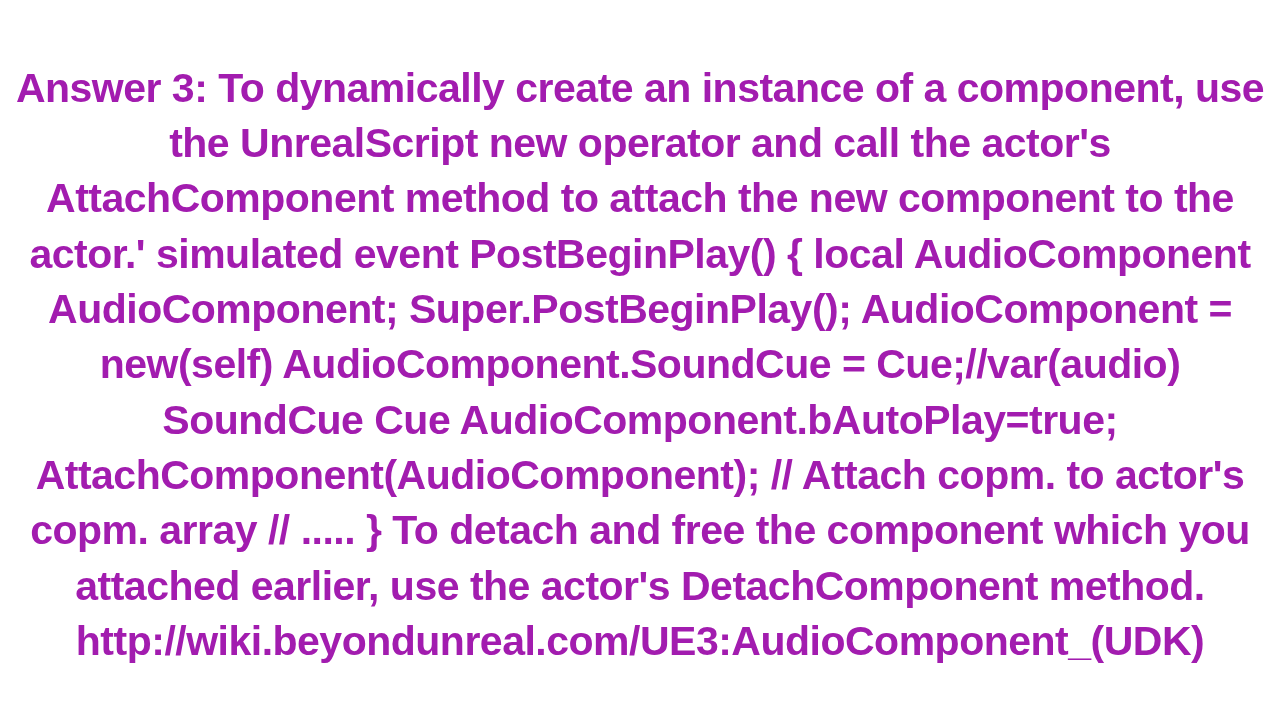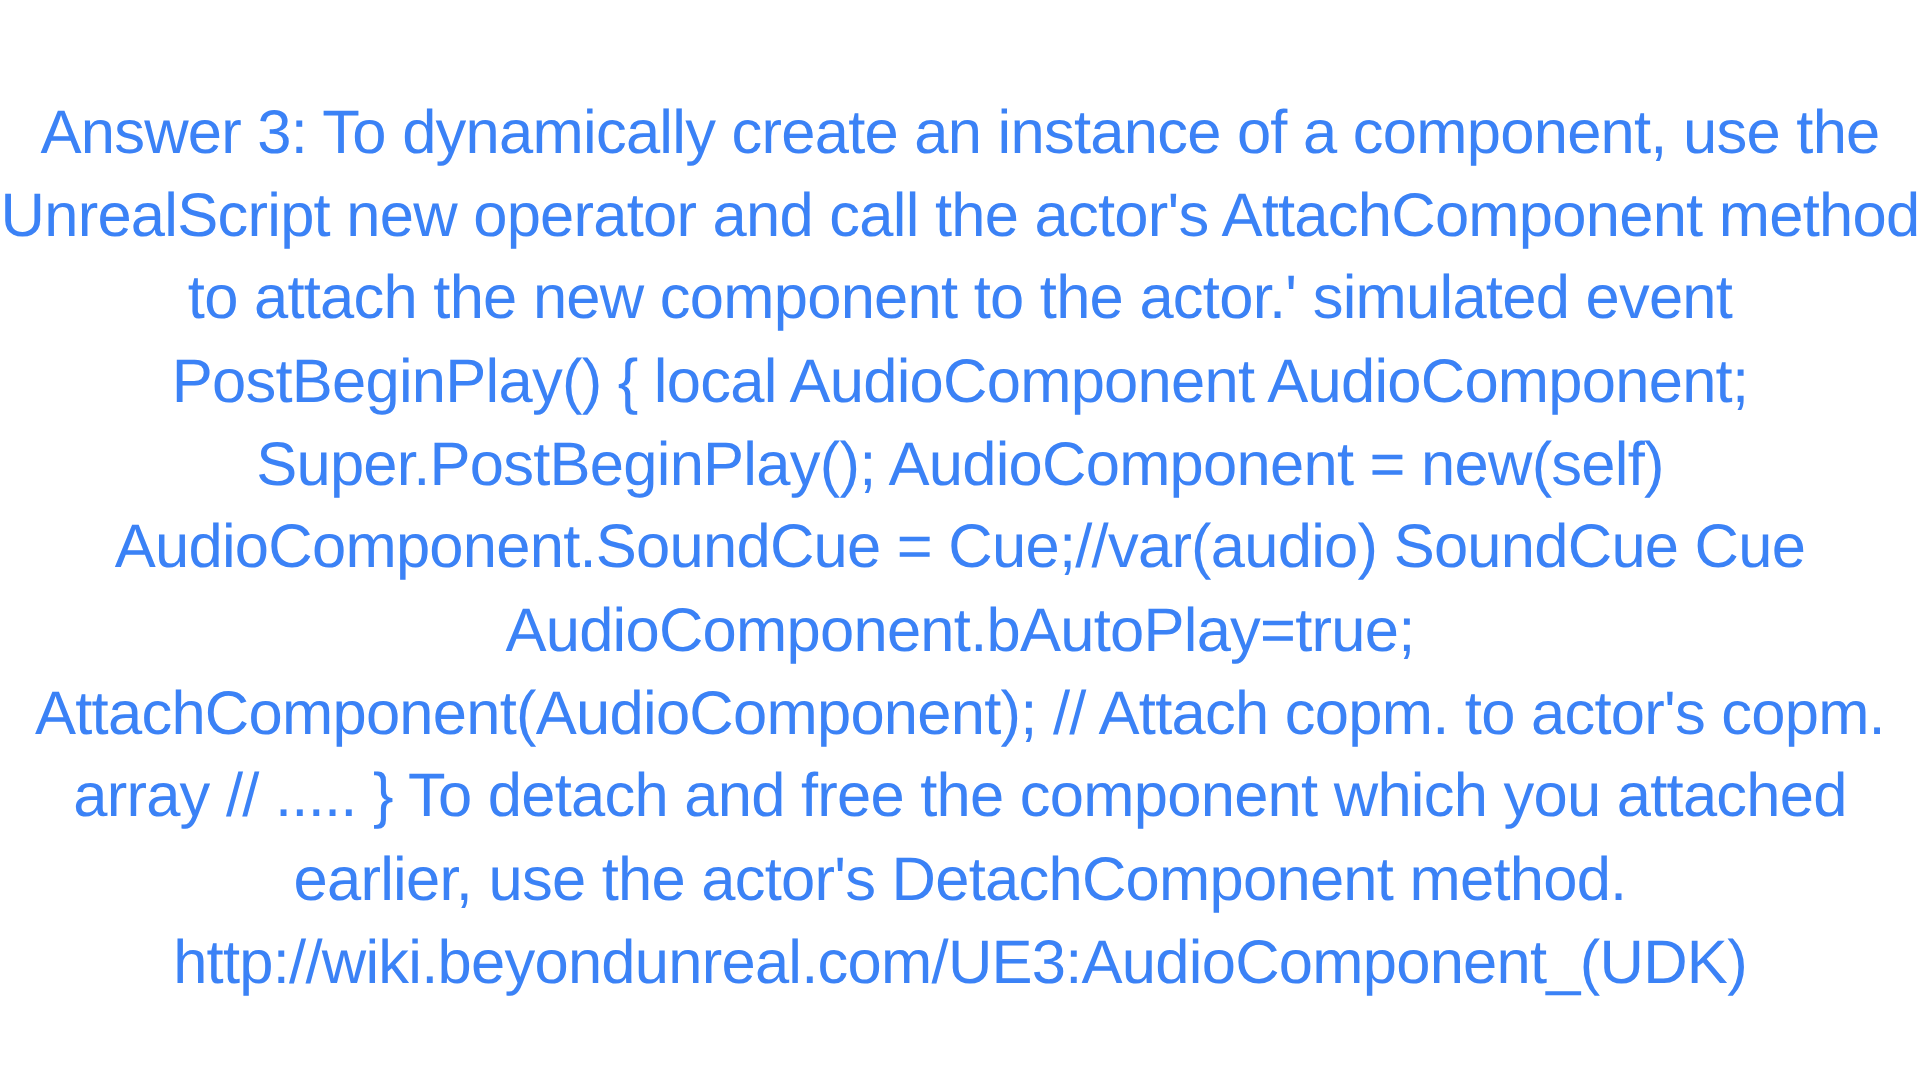--- a/index.html
+++ b/index.html
@@ -13,24 +13,24 @@
       background: #ffffff;
       font-family: Arial, Helvetica, sans-serif;
       overflow: hidden;
       display: flex;
       align-items: center;
       justify-content: center;
     }
     .content {
       width: 100%;
       text-align: center;
-      color: #3b82f6;
+      color: #a21caf;
       font-size: 41px;
       line-height: 1.35;
-      font-weight: 400;
+      font-weight: 700;
       letter-spacing: -0.5px;
       margin-top: 10px;
     }
   </style>
 </head>
 <body>
 
 <div class="content">Answer 3: To dynamically create an instance of a component, use the UnrealScript new operator and call the actor's AttachComponent method to attach the new component to the actor.' simulated event PostBeginPlay() {     local AudioComponent AudioComponent;      Super.PostBeginPlay(); AudioComponent = new(self)     AudioComponent.SoundCue = Cue;//var(audio) SoundCue Cue     AudioComponent.bAutoPlay=true;     AttachComponent(AudioComponent); // Attach copm. to actor's copm. array       // ..... }  To detach and free the component which you attached earlier, use the actor's DetachComponent method. http://wiki.beyondunreal.com/UE3:AudioComponent_(UDK)</div>
 
 </body></html>

